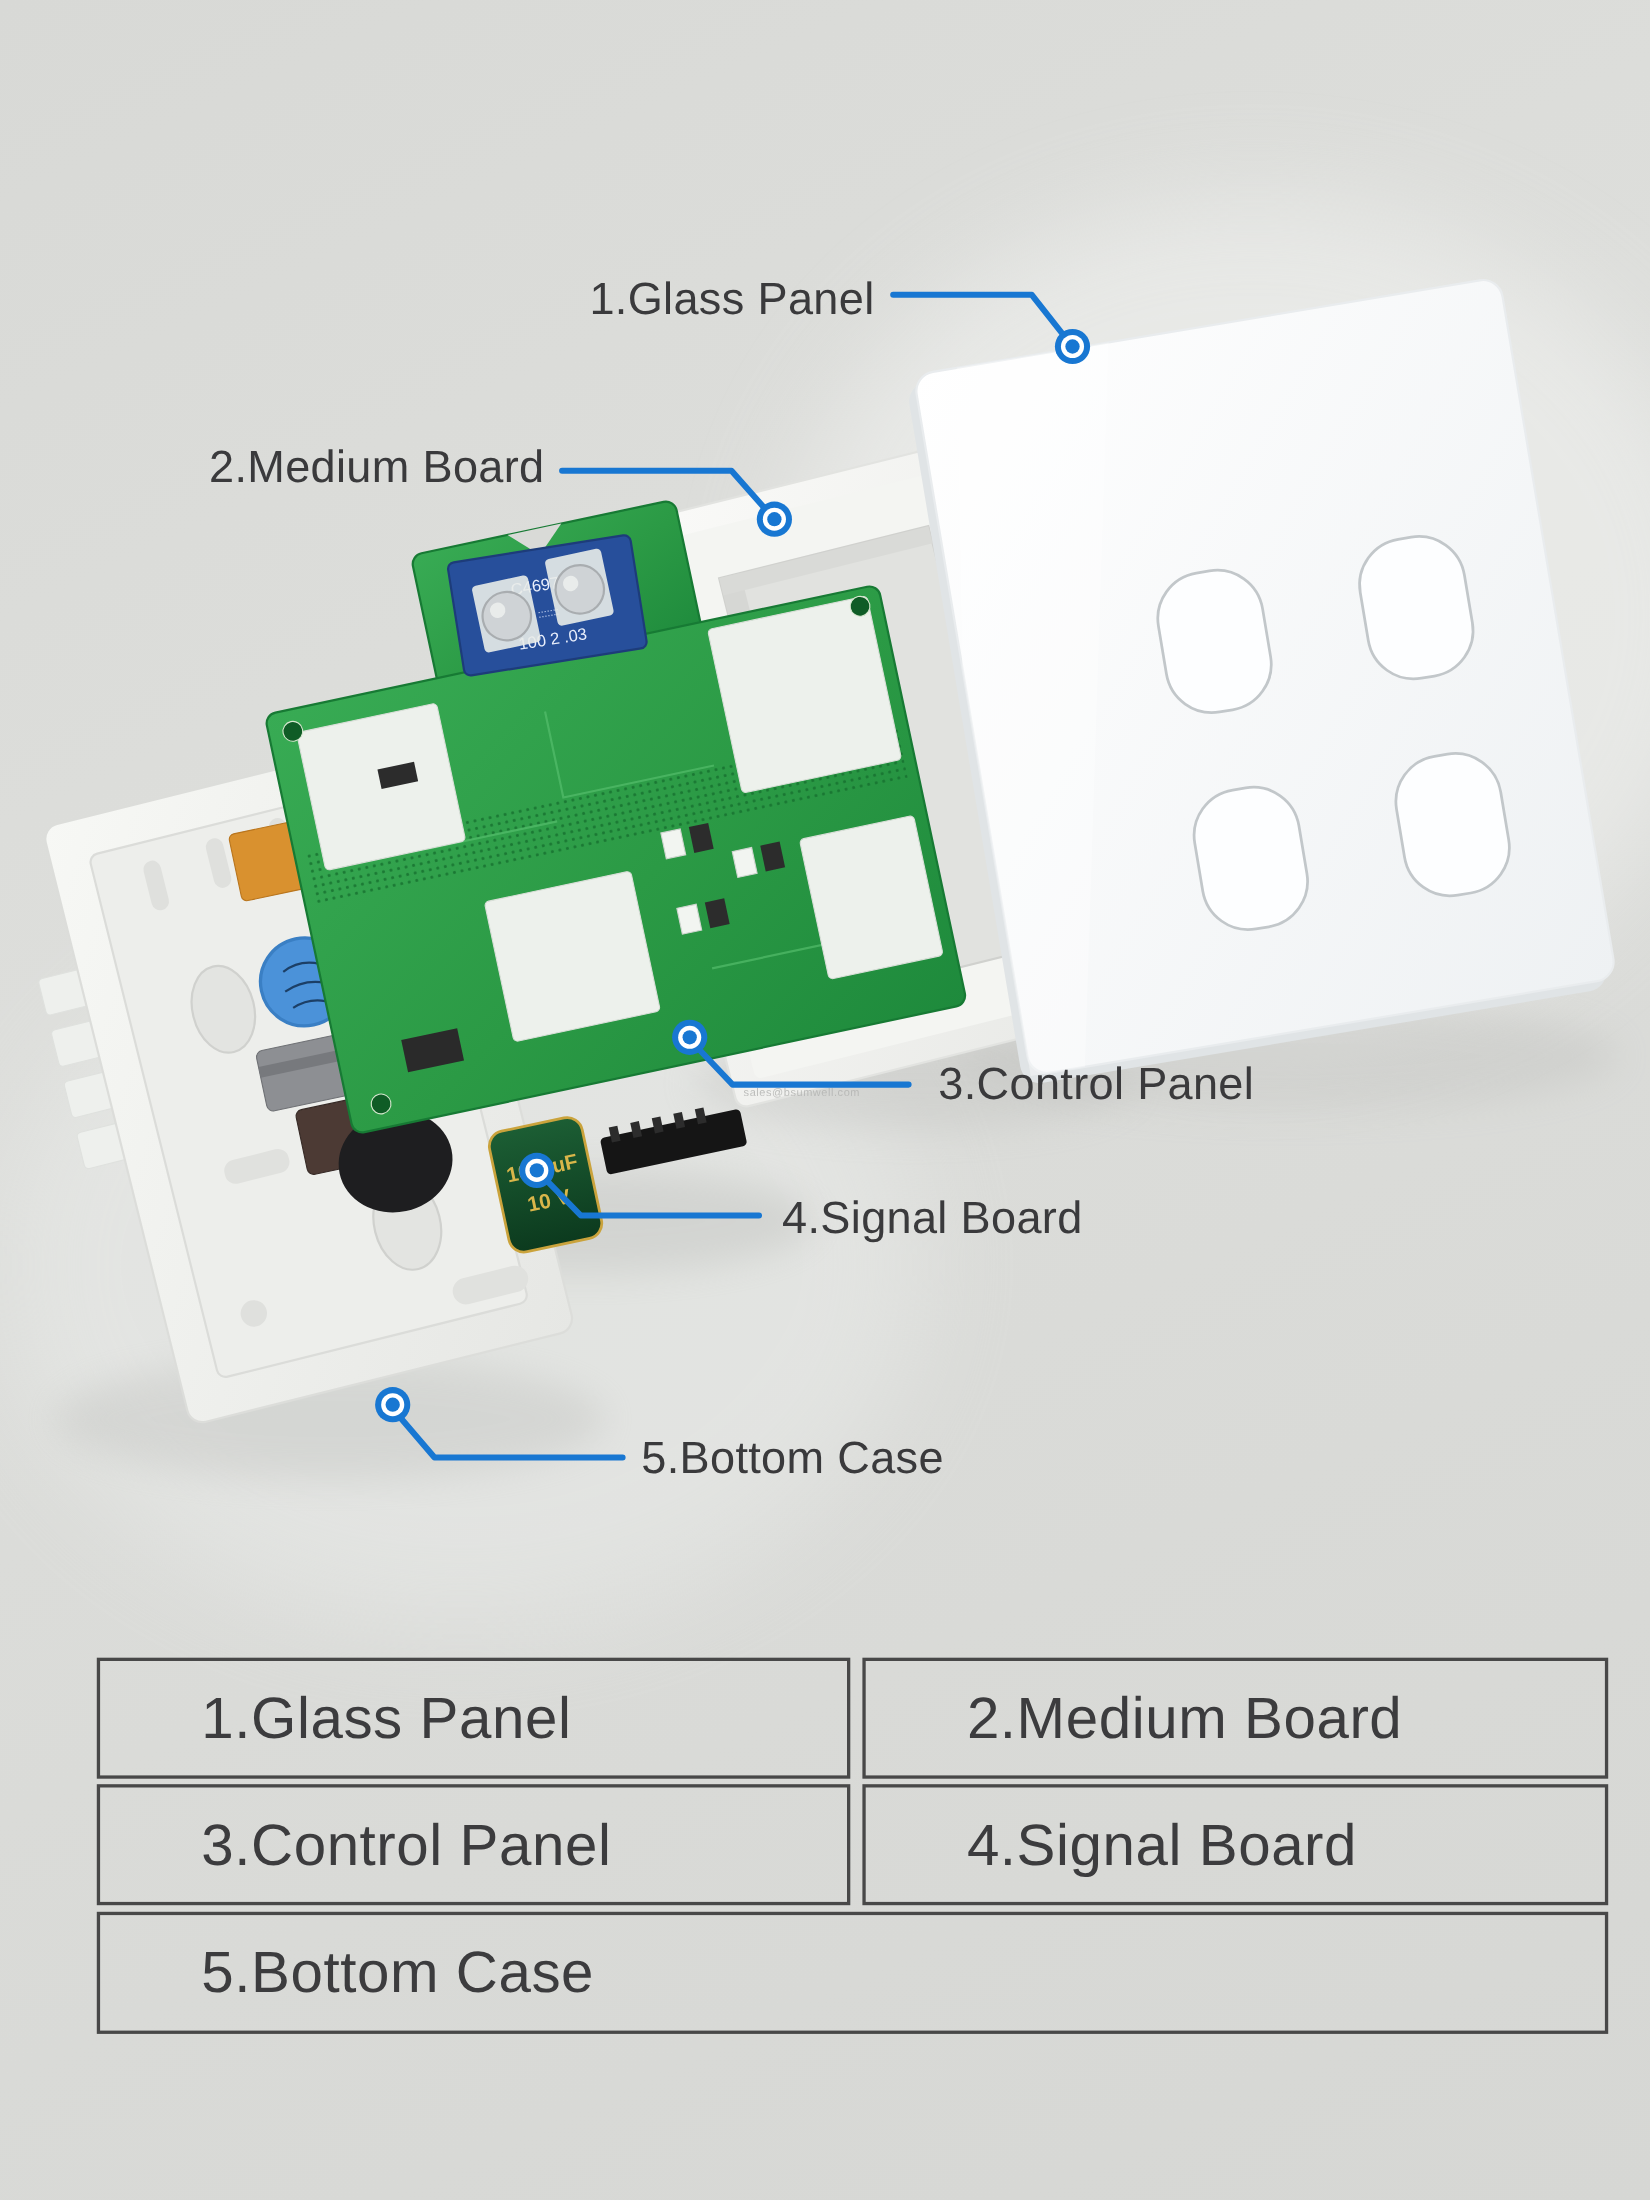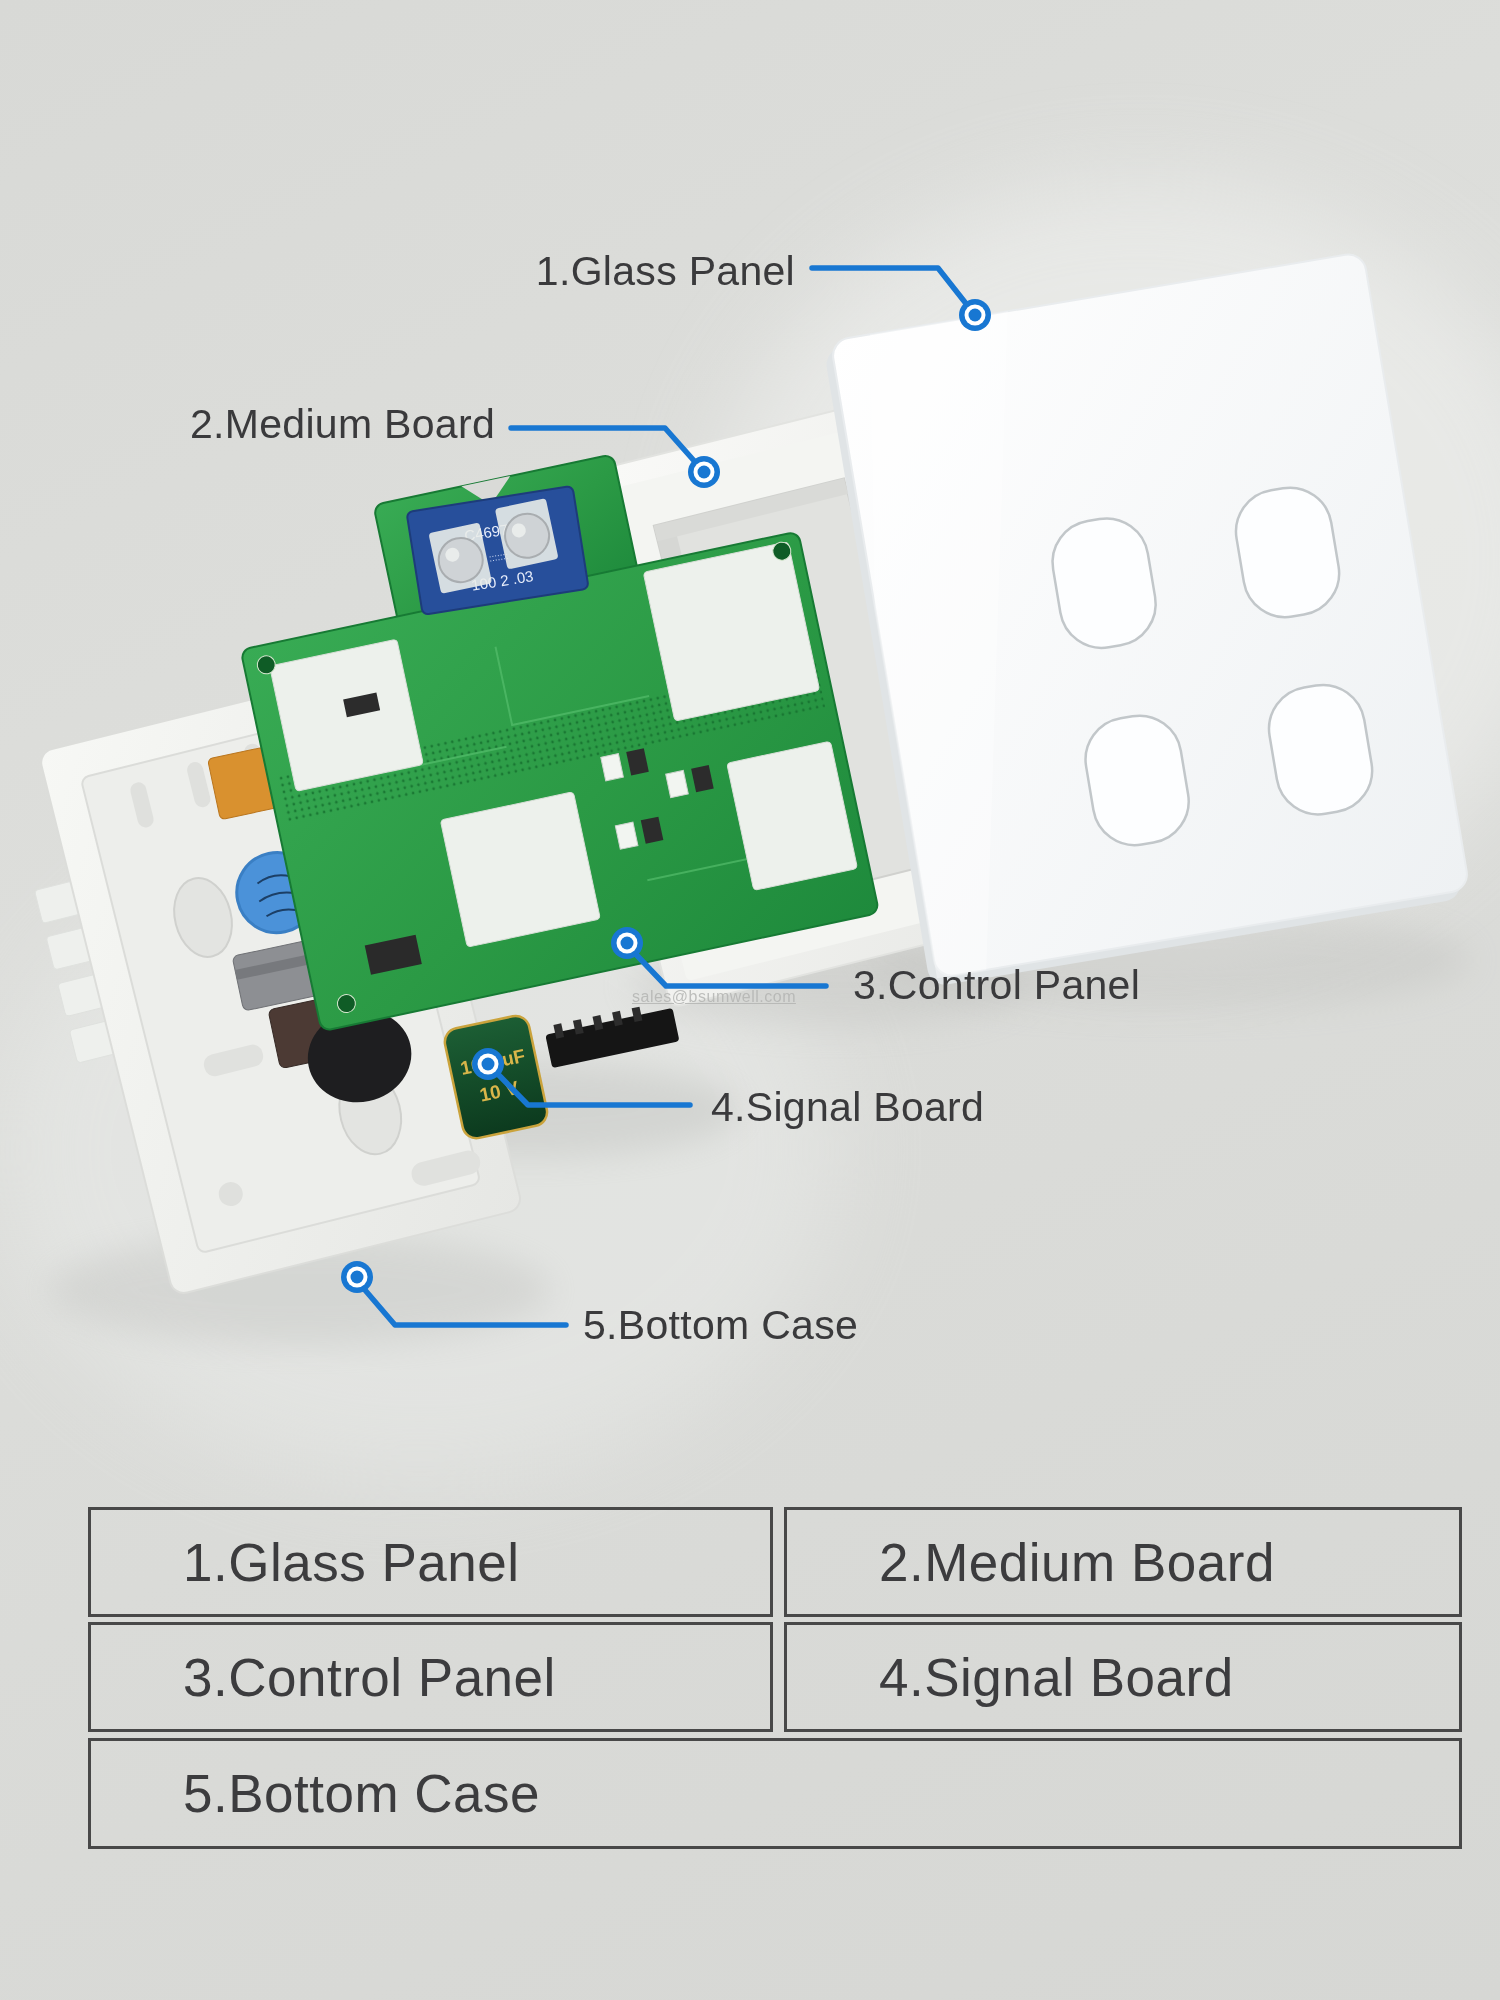--- a/index.html
+++ b/index.html
@@ -7,22 +7,22 @@
     position:relative;width:1500px;height:2000px;overflow:hidden;
     background:linear-gradient(155deg,#d8d9d6 0%,#dddedb 35%,#d9dad7 70%,#d6d7d4 100%);
     font-family:"Liberation Sans", sans-serif;
   }
   svg{position:absolute;left:0;top:0;}
   .callout-label{
     position:absolute;font-size:41px;line-height:48px;color:#3a3a3c;
     letter-spacing:.3px;white-space:nowrap;
   }
   .watermark{
-    position:absolute;left:632px;top:988px;font-size:16px;color:#b4b5b3;
-    letter-spacing:.5px;opacity:.85;text-decoration:underline;
+    position:absolute;left:676px;top:988px;font-size:10px;color:#b4b5b3;
+    letter-spacing:.5px;opacity:.85;
   }
   .legend-cell{
     position:absolute;border:3px solid #484848;box-sizing:border-box;
     color:#3c3c3e;font-size:53px;display:flex;align-items:center;
     padding-left:92px;letter-spacing:.5px;white-space:nowrap;
   }
 </style>
 </head>
 <body>
 

